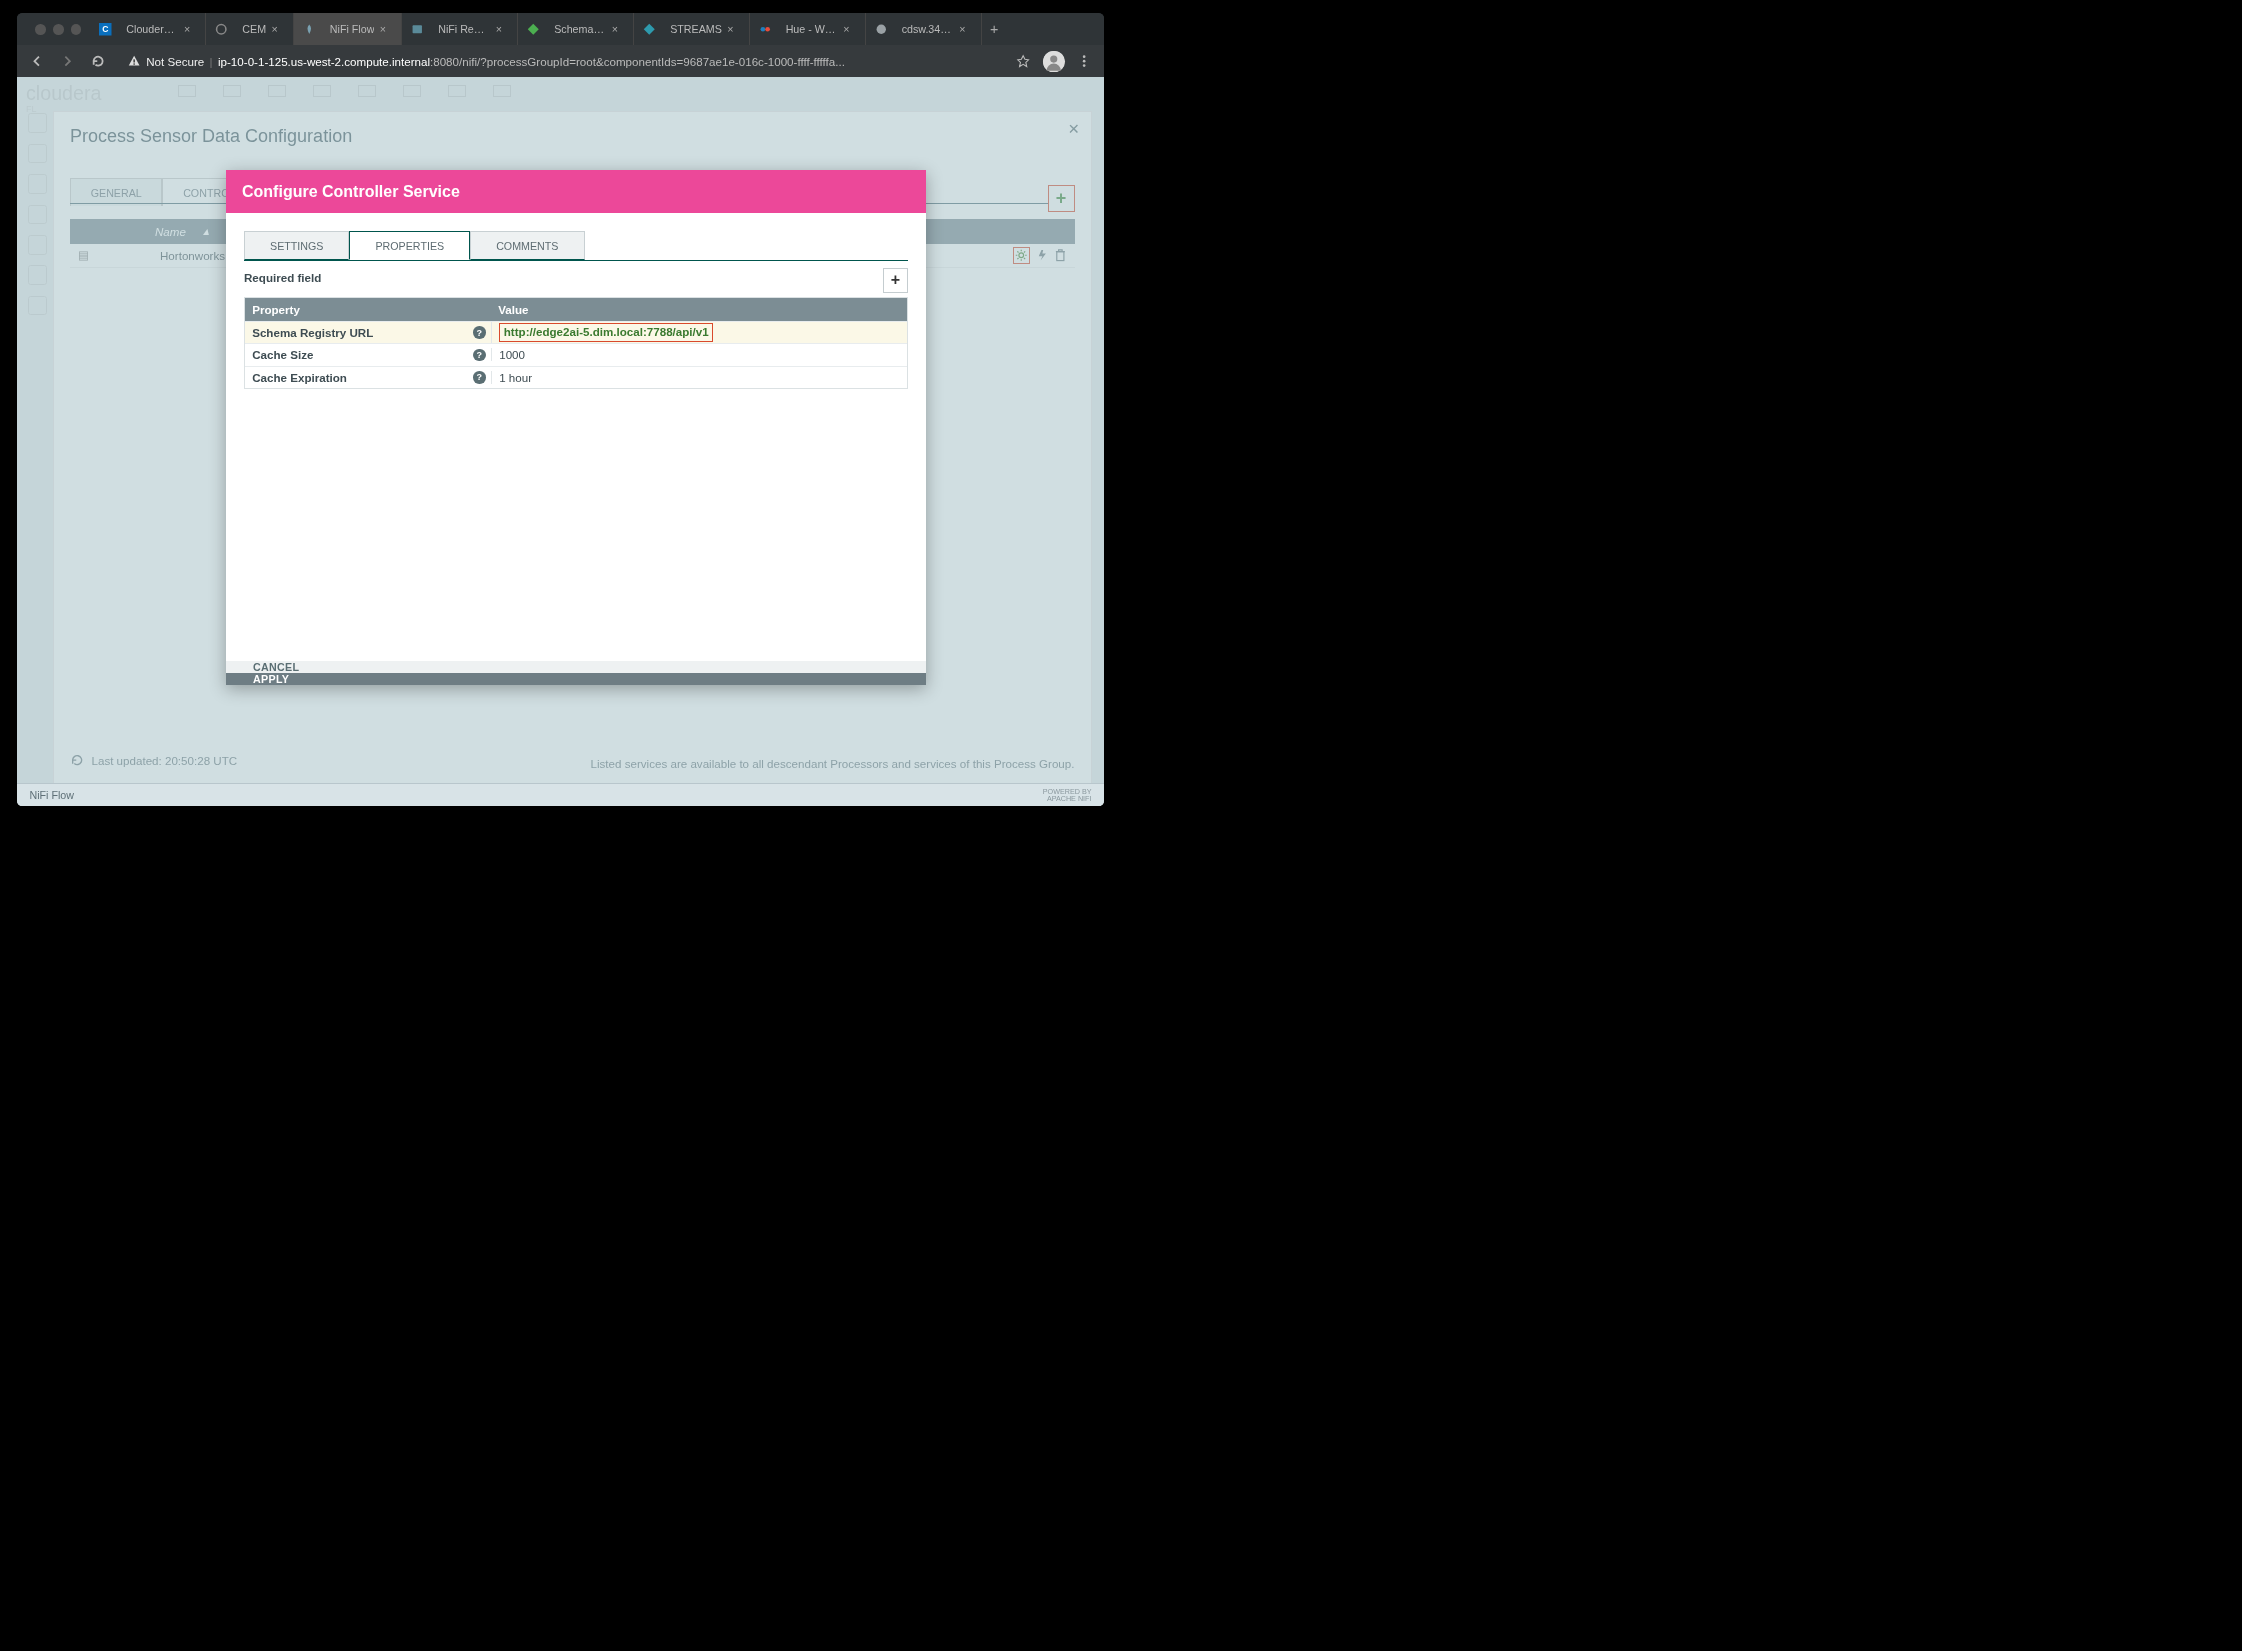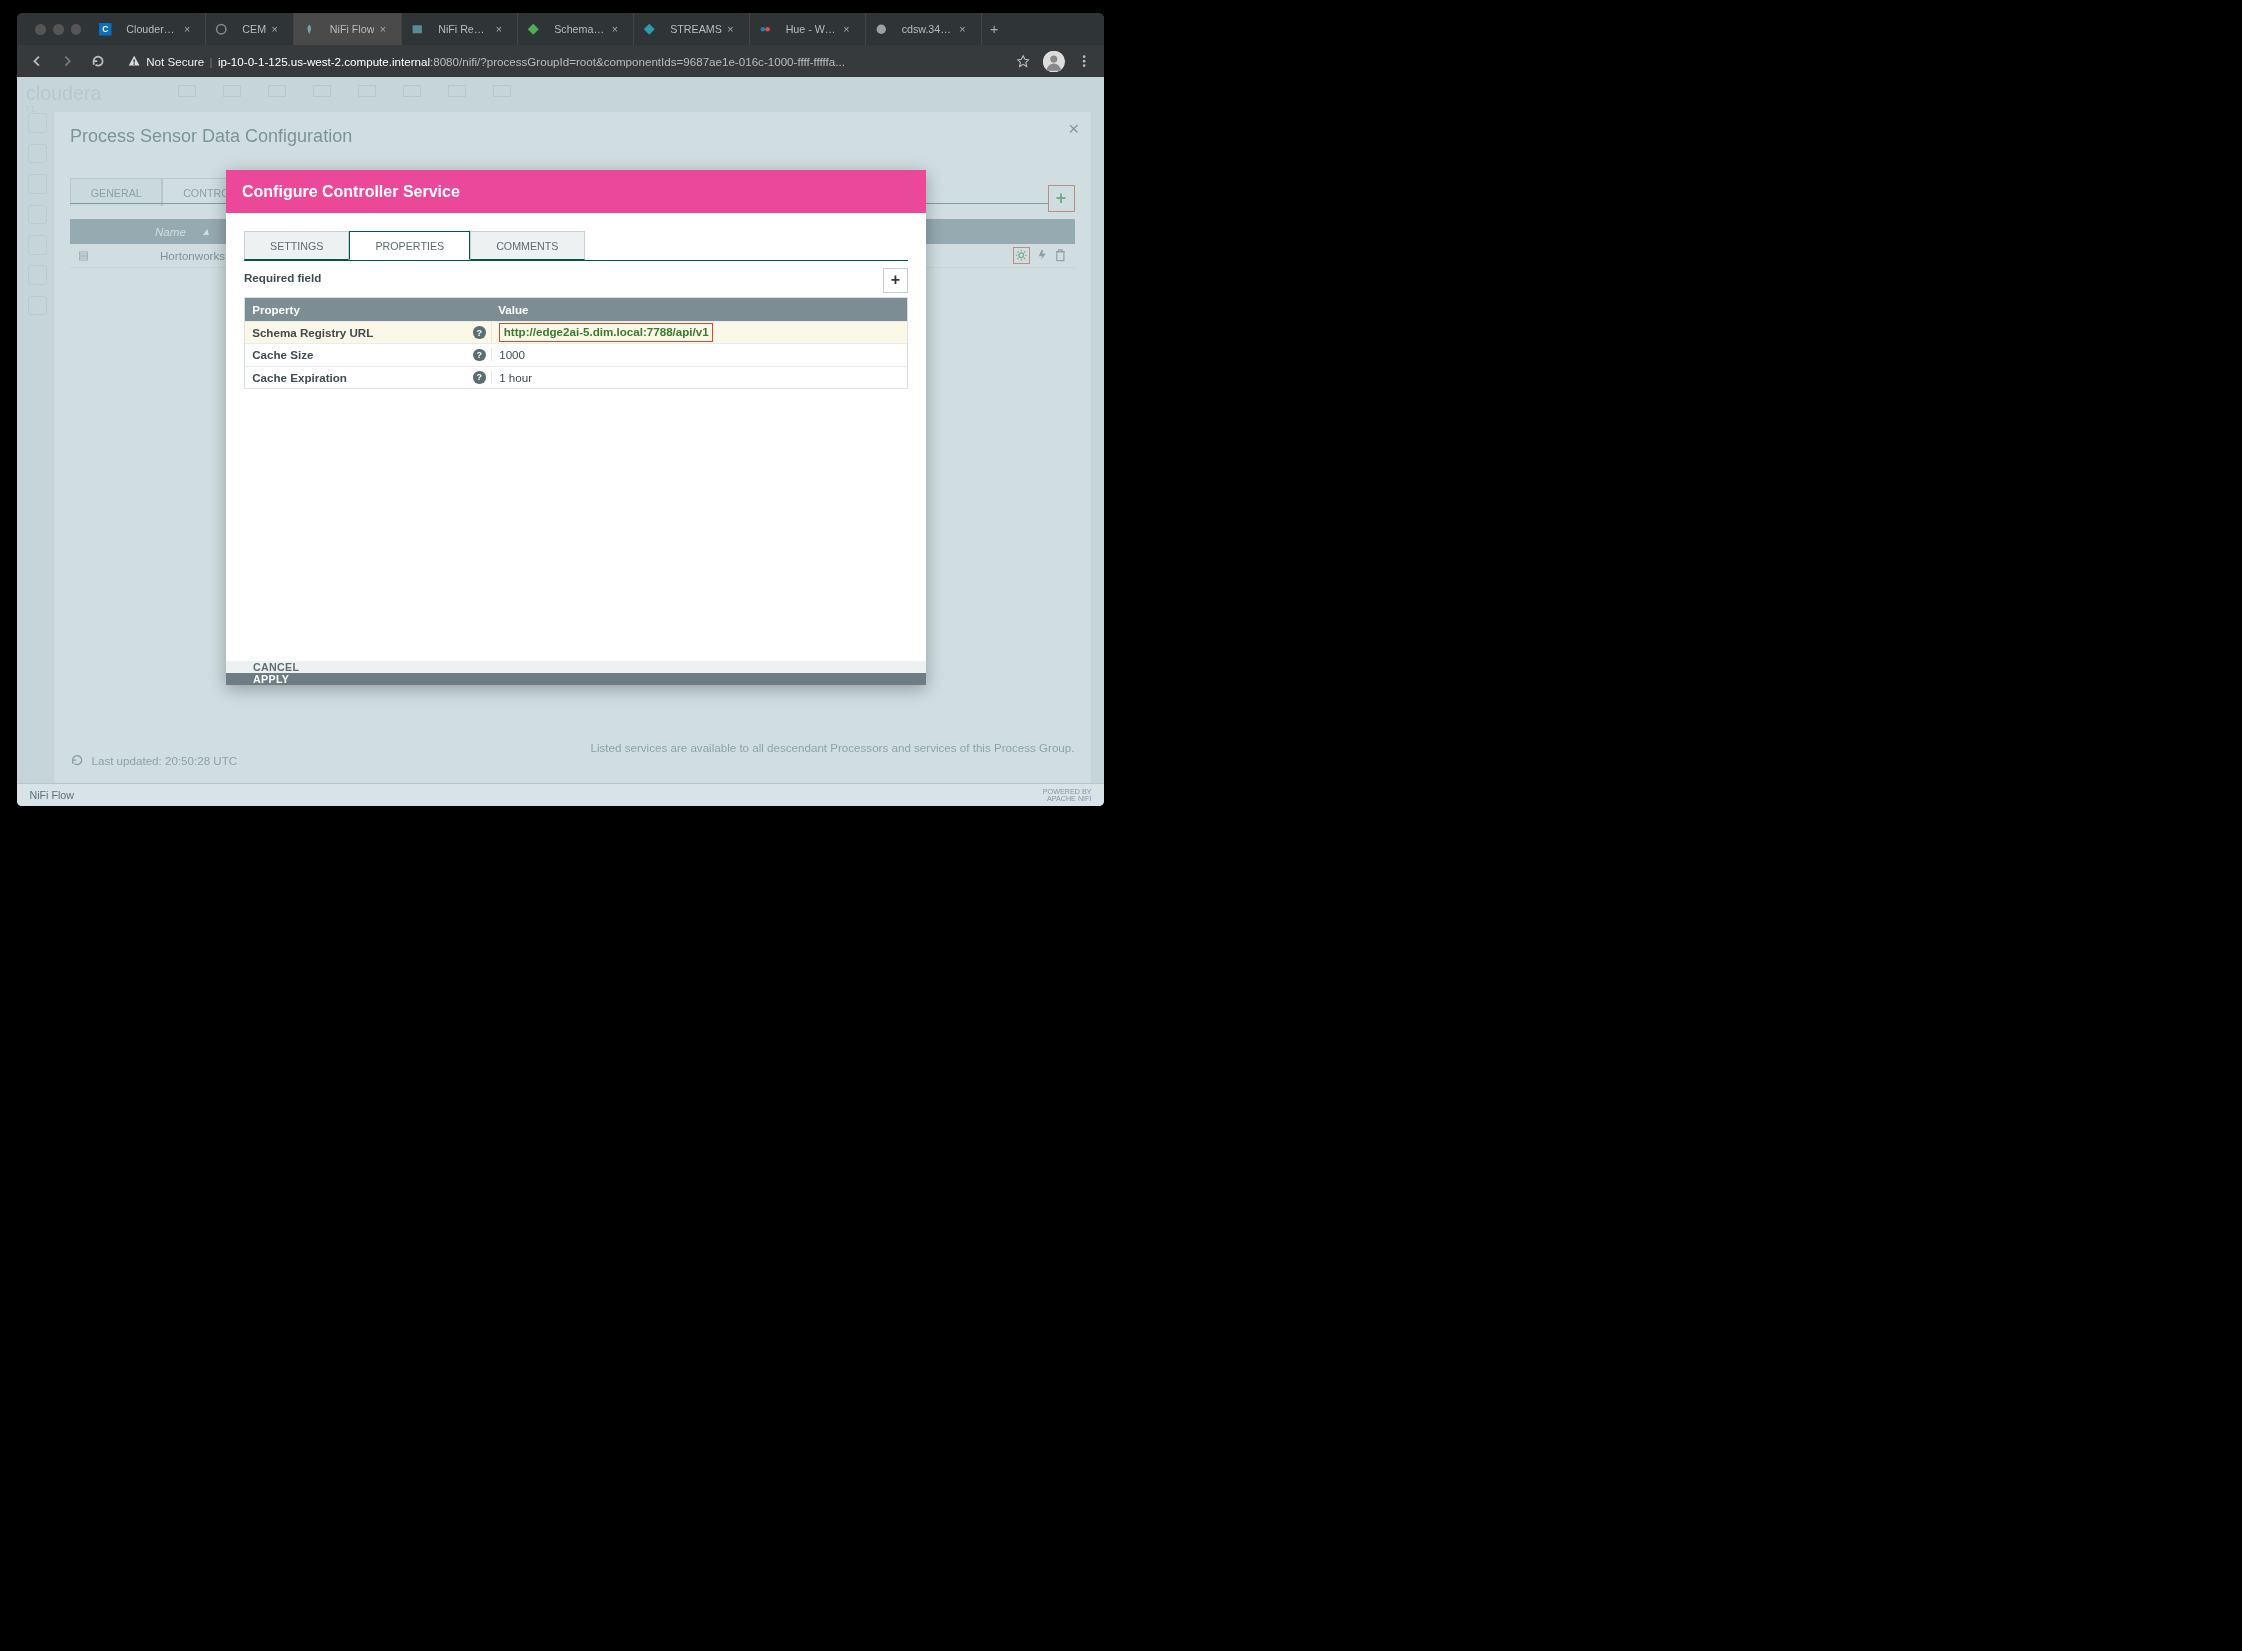--- a/index.html
+++ b/index.html
@@ -50,21 +50,21 @@
 .svc-table-header { position: absolute; top: 14.3px; left: 0; right: 0; height: 25px; background: #7c8d94; color: #fff; display: flex; align-items: center; font-size: 11.6px; }
 .sth-name { position: absolute; left: 85px; display: flex; align-items: flex-end; gap: 17px; font-style: italic; }
 .svc-row { position: absolute; top: 39px; left: 0; right: 0; height: 25px; display: flex; align-items: center; font-size: 11.6px; color: #4b5a60; border-bottom: 0.9px solid #eee; }
 .svc-row .sr-icon { width: 27px; text-align: center; color: #888; }
 .svc-row .sr-name { margin-left: 63px; }
 .svc-row .sr-ref { position: absolute; right: 179px; }
 .svc-row .sr-actions { position: absolute; right: 9px; display: flex; gap: 7.2px; align-items: center; color: #6a7a80; }
 .svc-row .sr-gear { border: 1.8px solid #d94a2d; padding: 0.9px; color: #4b8a3a; line-height: 1; }
 .add-plus-outer { position: absolute; top: -19.7px; right: 0; width: 27px; height: 27px; border: 1.8px solid #d94a2d; display: flex; align-items: center; justify-content: center; background: #fdfdfd; color: #3f8c3c; font-size: 18px; font-weight: bold; }
 .outer-footer { position: absolute; left: 16px; bottom: 18px; display: flex; align-items: center; gap: 7.2px; color: #6a7a80; font-size: 11.6px; }
-.outer-footer-right { position: absolute; right: 16px; bottom: 32px; color: #6a7a80; font-size: 11.6px; }
+.outer-footer-right { position: absolute; right: 16px; bottom: 16px; color: #6a7a80; font-size: 11.6px; }
 
 
 .overlay-dim2 { position: absolute; inset: 0; background: rgba(170, 195, 200, 0.55); }
 
 
 .inner-dialog { position: absolute; top: 93px; left: 209px; width: 700px; height: 515px; background: #fff; box-shadow: 0 3.6px 16px rgba(0,0,0,.3); display: flex; flex-direction: column; }
 .inner-header { background: #ec4899; color: #fff; padding: 12.5px 16px; font-size: 16px; font-weight: 600; }
 .inner-tabs { display: flex; padding: 18px 18px 0 18px; }
 .inner-tab { padding: 7.2px 25px; font-size: 10.7px; color: #5e6c72; border: 0.9px solid #c8d0d3; background: #eef1f2; border-bottom: 0.9px solid #00554d; }
 .inner-tab.active { background: #fff; border-bottom: 0.9px solid #fff; border-top: 0.9px solid #00554d; border-left: 0.9px solid #00554d; border-right: 0.9px solid #00554d; }

